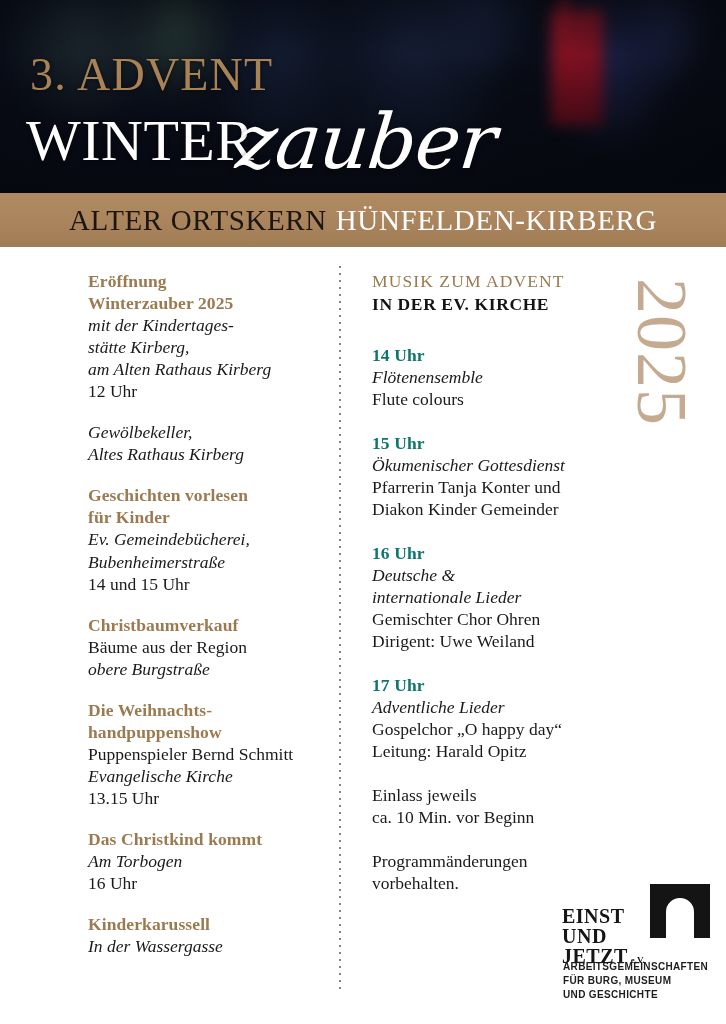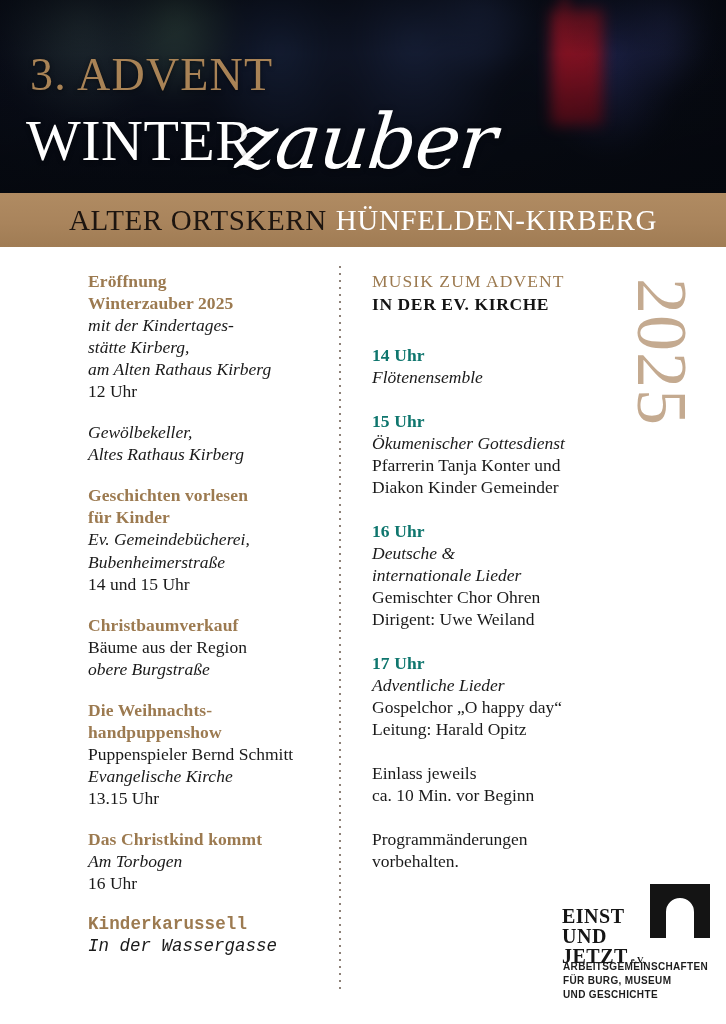--- a/index.html
+++ b/index.html
@@ -157,21 +157,21 @@
     left: 88px; top: 34px;
     width: 240px;
   }
   .col-right {
     position: absolute;
     left: 372px; top: 34px;
     width: 235px;
   }
 
   .block { margin-bottom: 19px; }
-  .block:last-child { margin-bottom: 12px; font-family: Liberation Mono, monospace; }
+  .block:last-child { margin-bottom: 12px; }
 
   .h-gold {
     color: #9c7a50;
     font-size: 17.5px;
     font-weight: 700;
     line-height: 1.26;
     letter-spacing: 0.1px;
   }
   .h-dark {
     color: #0f766e;
@@ -353,20 +353,21 @@
 
   <div class="col-right">
     <div class="music-head">
       <div class="cap-gold">MUSIK ZUM ADVENT</div>
       <div class="cap-dark">IN DER EV. KIRCHE</div>
     </div>
 
     <div class="music-block">
       <div class="h-dark">14 Uhr</div>
       <div class="t-italic">Flötenensemble</div>
+      <div class="t-roman">Flute colours</div>
     </div>
 
     <div class="music-block">
       <div class="h-dark">15 Uhr</div>
       <div class="t-italic">Ökumenischer Gottesdienst</div>
       <div class="t-roman">Pfarrerin Tanja Konter und</div>
       <div class="t-roman">Diakon Kinder Gemeinder</div>
     </div>
 
     <div class="music-block">

